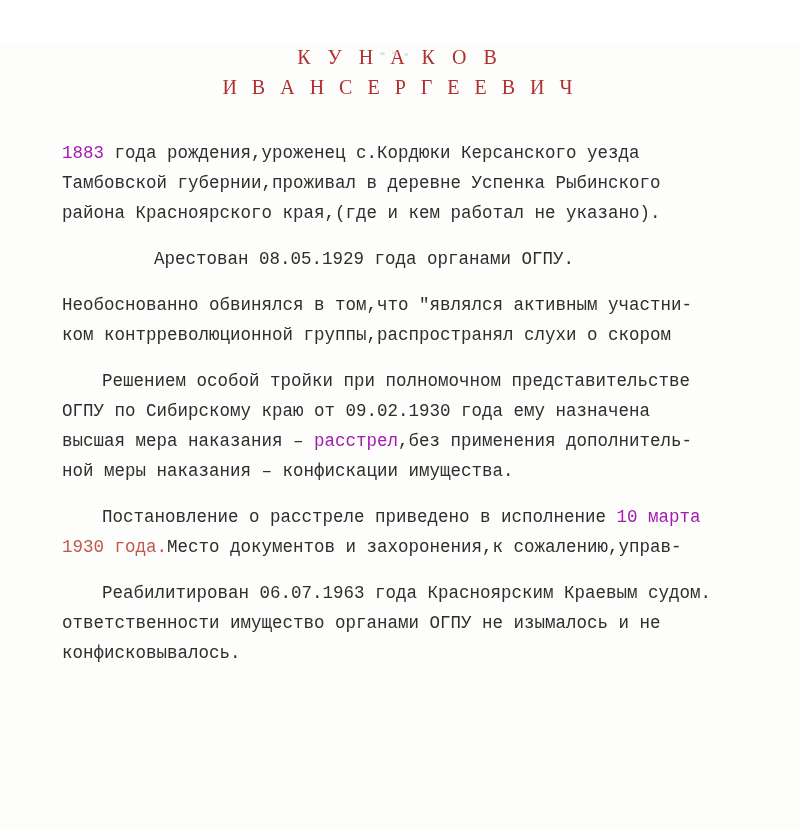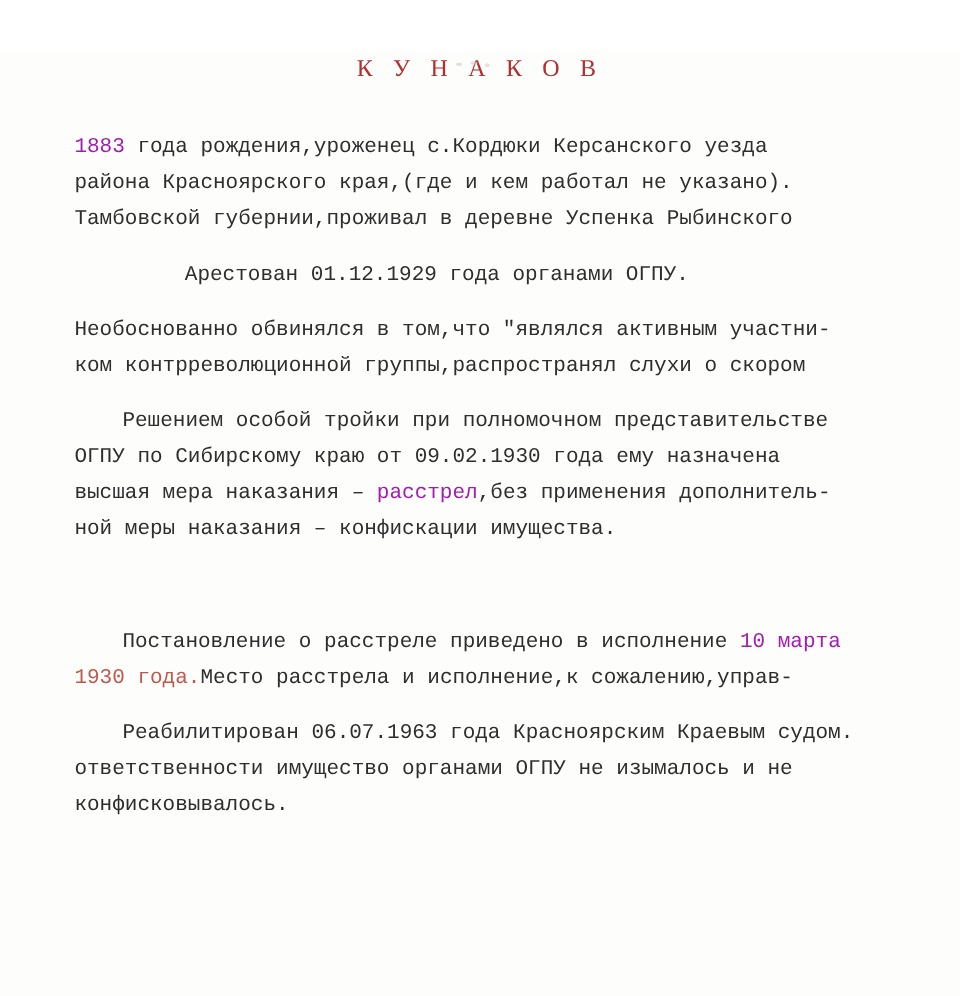--- a/index.html
+++ b/index.html
@@ -84,33 +84,34 @@
 <body>
 
 <div class="page">
 
   <span class="speck s1"></span>
   <span class="speck s2"></span>
   <span class="speck s3"></span>
 
   <div class="title-block">
     <div class="title-line l1">К У Н А К О В</div>
+    <div class="title-line l2">И В А Н   С Е Р Г Е Е В И Ч</div>
   </div>
 
   <div class="body-text">
     <div id="paragraphs">
-        <div class="para"><div class="line"><span class="red">1883</span><span> года рождения,уроженец с.Кордюки Керсанского уезда</span></div><div class="line"><span>района Красноярского края,(где и кем работал не указано).</span></div><div class="line"><span>Тамбовской губернии,проживал в деревне Успенка Рыбинского</span></div></div>
+        <div class="para"><div class="line"><span class="red">1883</span><span> года рождения,уроженец с.Кордюки Керсанского уезда</span></div><div class="line"><span>Тамбовской губернии,проживал в деревне Успенка Рыбинского</span></div><div class="line"><span>района Красноярского края,(где и кем работал не указано).</span></div></div>
         <div class="gap"></div>
-        <div class="para"><div class="line" style="padding-left: 92px;"><span>Арестован 01.12.1929 года органами ОГПУ.</span></div></div>
+        <div class="para"><div class="line" style="padding-left: 92px;"><span>Арестован 08.05.1929 года органами ОГПУ.</span></div></div>
         <div class="gap"></div>
         <div class="para"><div class="line"><span>Необоснованно обвинялся в том,что "являлся активным участни-</span></div><div class="line"><span>ком контрреволюционной группы,распространял слухи о скором</span></div></div>
         <div class="gap"></div>
         <div class="para"><div class="line" style="padding-left: 40px;"><span>Решением особой тройки при полномочном представительстве</span></div><div class="line"><span>ОГПУ по Сибирскому краю от 09.02.1930 года ему назначена</span></div><div class="line"><span>высшая мера наказания – </span><span class="red">расстрел</span><span>,без применения дополнитель-</span></div><div class="line"><span>ной меры наказания – конфискации имущества.</span></div></div>
         <div class="gap"></div>
-        <div class="para"><div class="line" style="padding-left: 40px; margin-top: 48px;"><span>Постановление о расстреле приведено в исполнение </span><span class="red">10 марта</span></div><div class="line"><span class="red-faded">1930 года.</span><span>Место расстрела и исполнение,к сожалению,управ-</span></div></div>
+        <div class="para"><div class="line" style="padding-left: 40px;"><span>Постановление о расстреле приведено в исполнение </span><span class="red">10 марта</span></div><div class="line"><span class="red-faded">1930 года.</span><span>Место документов и захоронения,к сожалению,управ-</span></div></div>
         <div class="gap"></div>
         <div class="para"><div class="line" style="padding-left: 40px;"><span>Реабилитирован 06.07.1963 года Красноярским Краевым судом.</span></div><div class="line"><span>ответственности имущество органами ОГПУ не изымалось и не</span></div><div class="line"><span>конфисковывалось.</span></div></div>
       </div>
 
     <div class="footer-block">
       
       
     </div>
   </div>
 

